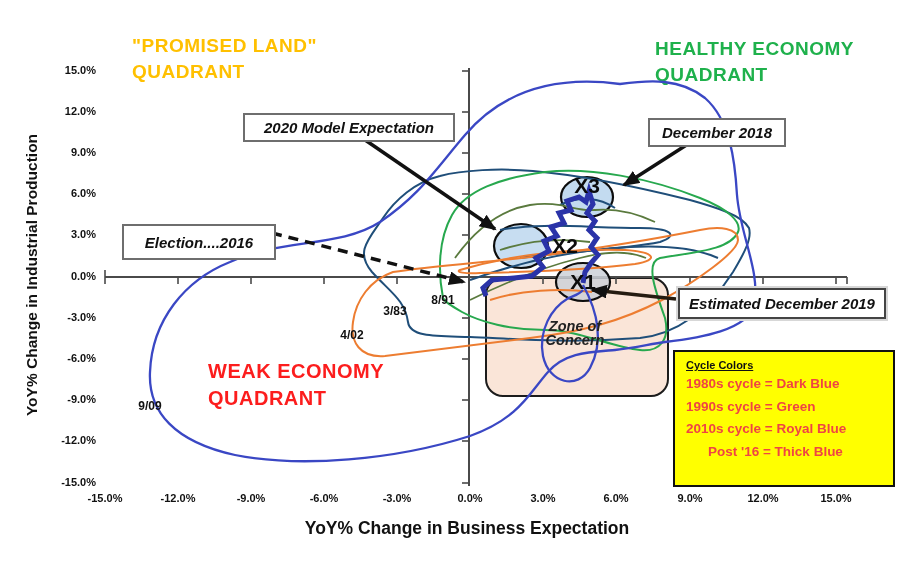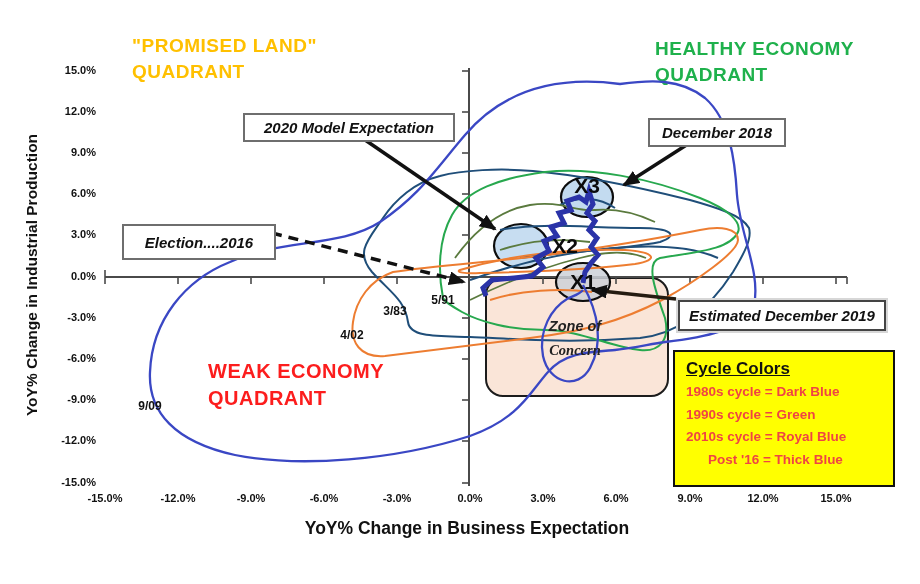--- a/index.html
+++ b/index.html
@@ -14,21 +14,21 @@
   .callout{background:#fff;border:2px solid #6e6e6e;display:flex;align-items:center;justify-content:center;
            font-weight:700;font-style:italic;font-size:15px;color:#111;z-index:3;}
   .datelabel{font-weight:700;font-size:12px;color:#111;width:40px;text-align:center;z-index:3;}
   .xmark{font-weight:700;font-size:21px;color:#0b0b0b;width:40px;text-align:center;z-index:3;}
   #zone{left:485px;top:277px;width:180px;height:116px;border:2.5px solid #1c1c1c;border-radius:18px;
         background:#fae5d8;z-index:1;}
   .zonetext{width:140px;left:505px;text-align:center;font-weight:700;font-style:italic;font-size:14.5px;
             color:#222;z-index:3;}
   #legend{left:673px;top:350px;width:222px;height:137px;background:#ffff00;border:2.5px solid #111;
           box-sizing:border-box;padding:7px 0 0 11px;z-index:3;}
-  #legend .lg-title{font-size:17px;font-weight:700;text-decoration:underline;color:#111;margin-bottom:2px;}
+  #legend .lg-title{font-size:11px;font-weight:700;text-decoration:underline;color:#111;margin-bottom:2px;}
   #legend .lg-item{font-size:13.5px;font-weight:700;color:#ef4444;line-height:22.5px;}
   #legend .lg-item.indent{margin-left:22px;}
   svg{position:absolute;left:0;top:0;z-index:2;pointer-events:none;}
 </style>
 </head>
 <body>
 
 <div id="stage">
 
   <div id="zone" class="abs"></div>
@@ -159,33 +159,33 @@
   <div class="abs axis-title" style="left:-168px;top:266px;width:400px;text-align:center;font-size:15.5px;transform:rotate(-90deg);">YoY% Change in Industrial Production</div>
   <div class="abs axis-title" style="left:237px;top:518px;width:460px;text-align:center;font-size:17.5px;">YoY% Change in Business Expectation</div>
 
   <div class="abs quad" style="left:132px;top:33px;color:#FFC000;"><span>"PROMISED LAND"</span><br><span>QUADRANT</span></div>
   <div class="abs quad" style="left:655px;top:36px;color:#1FB14C;"><span>HEALTHY ECONOMY</span><br><span>QUADRANT</span></div>
   <div class="abs quad" style="left:208px;top:358px;color:#FC1D1D;font-size:20px;line-height:27px;"><span>WEAK ECONOMY</span><br><span>QUADRANT</span></div>
 
   <div class="abs callout" style="left:243px;top:106px;width:208px;height:25px;margin-top:7px;">2020 Model Expectation</div>
   <div class="abs callout" style="left:648px;top:118px;width:134px;height:25px;">December 2018</div>
   <div class="abs callout" style="left:122px;top:224px;width:150px;height:32px;">Election....2016</div>
-  <div class="abs callout" style="left:678px;top:300px;width:204px;height:27px;border-color:#444;box-shadow:0 0 0 2px #d7d7d7;text-align:center;">Estimated December 2019</div>
+  <div class="abs callout" style="left:678px;top:288px;width:204px;height:27px;border-color:#444;box-shadow:0 0 0 2px #d7d7d7;text-align:center;">Estimated December 2019</div>
 
   <div class="abs datelabel" style="left:375px;top:304px;">3/83</div>
-  <div class="abs datelabel" style="left:423px;top:293px;">5/91</div>
+  <div class="abs datelabel" style="left:423px;top:293px;">8/91</div>
   <div class="abs datelabel" style="left:332px;top:328px;">4/02</div>
   <div class="abs datelabel" style="left:130px;top:399px;">9/09</div>
 
   <div class="abs xmark" style="left:567px;top:174px;">X3</div>
   <div class="abs xmark" style="left:497px;top:234px;margin-left:48px;">X2</div>
   <div class="abs xmark" style="left:563px;top:270px;">X1</div>
 
   <div class="abs zonetext" style="top:318px;">Zone of</div>
-  <div class="abs zonetext" style="top:342px;font-family:Liberation Serif, serif;">Concern</div>
+  <div class="abs zonetext" style="top:332px;">Concern</div>
 
   <div id="legend" class="abs">
     <div class="lg-title">Cycle Colors</div>
     <div class="lg-item">1980s cycle = Dark Blue</div>
     <div class="lg-item">1990s cycle = Green</div>
     <div class="lg-item">2010s cycle = Royal Blue</div>
     <div class="lg-item indent">Post '16 = Thick Blue</div>
   </div>
 
 </div>

